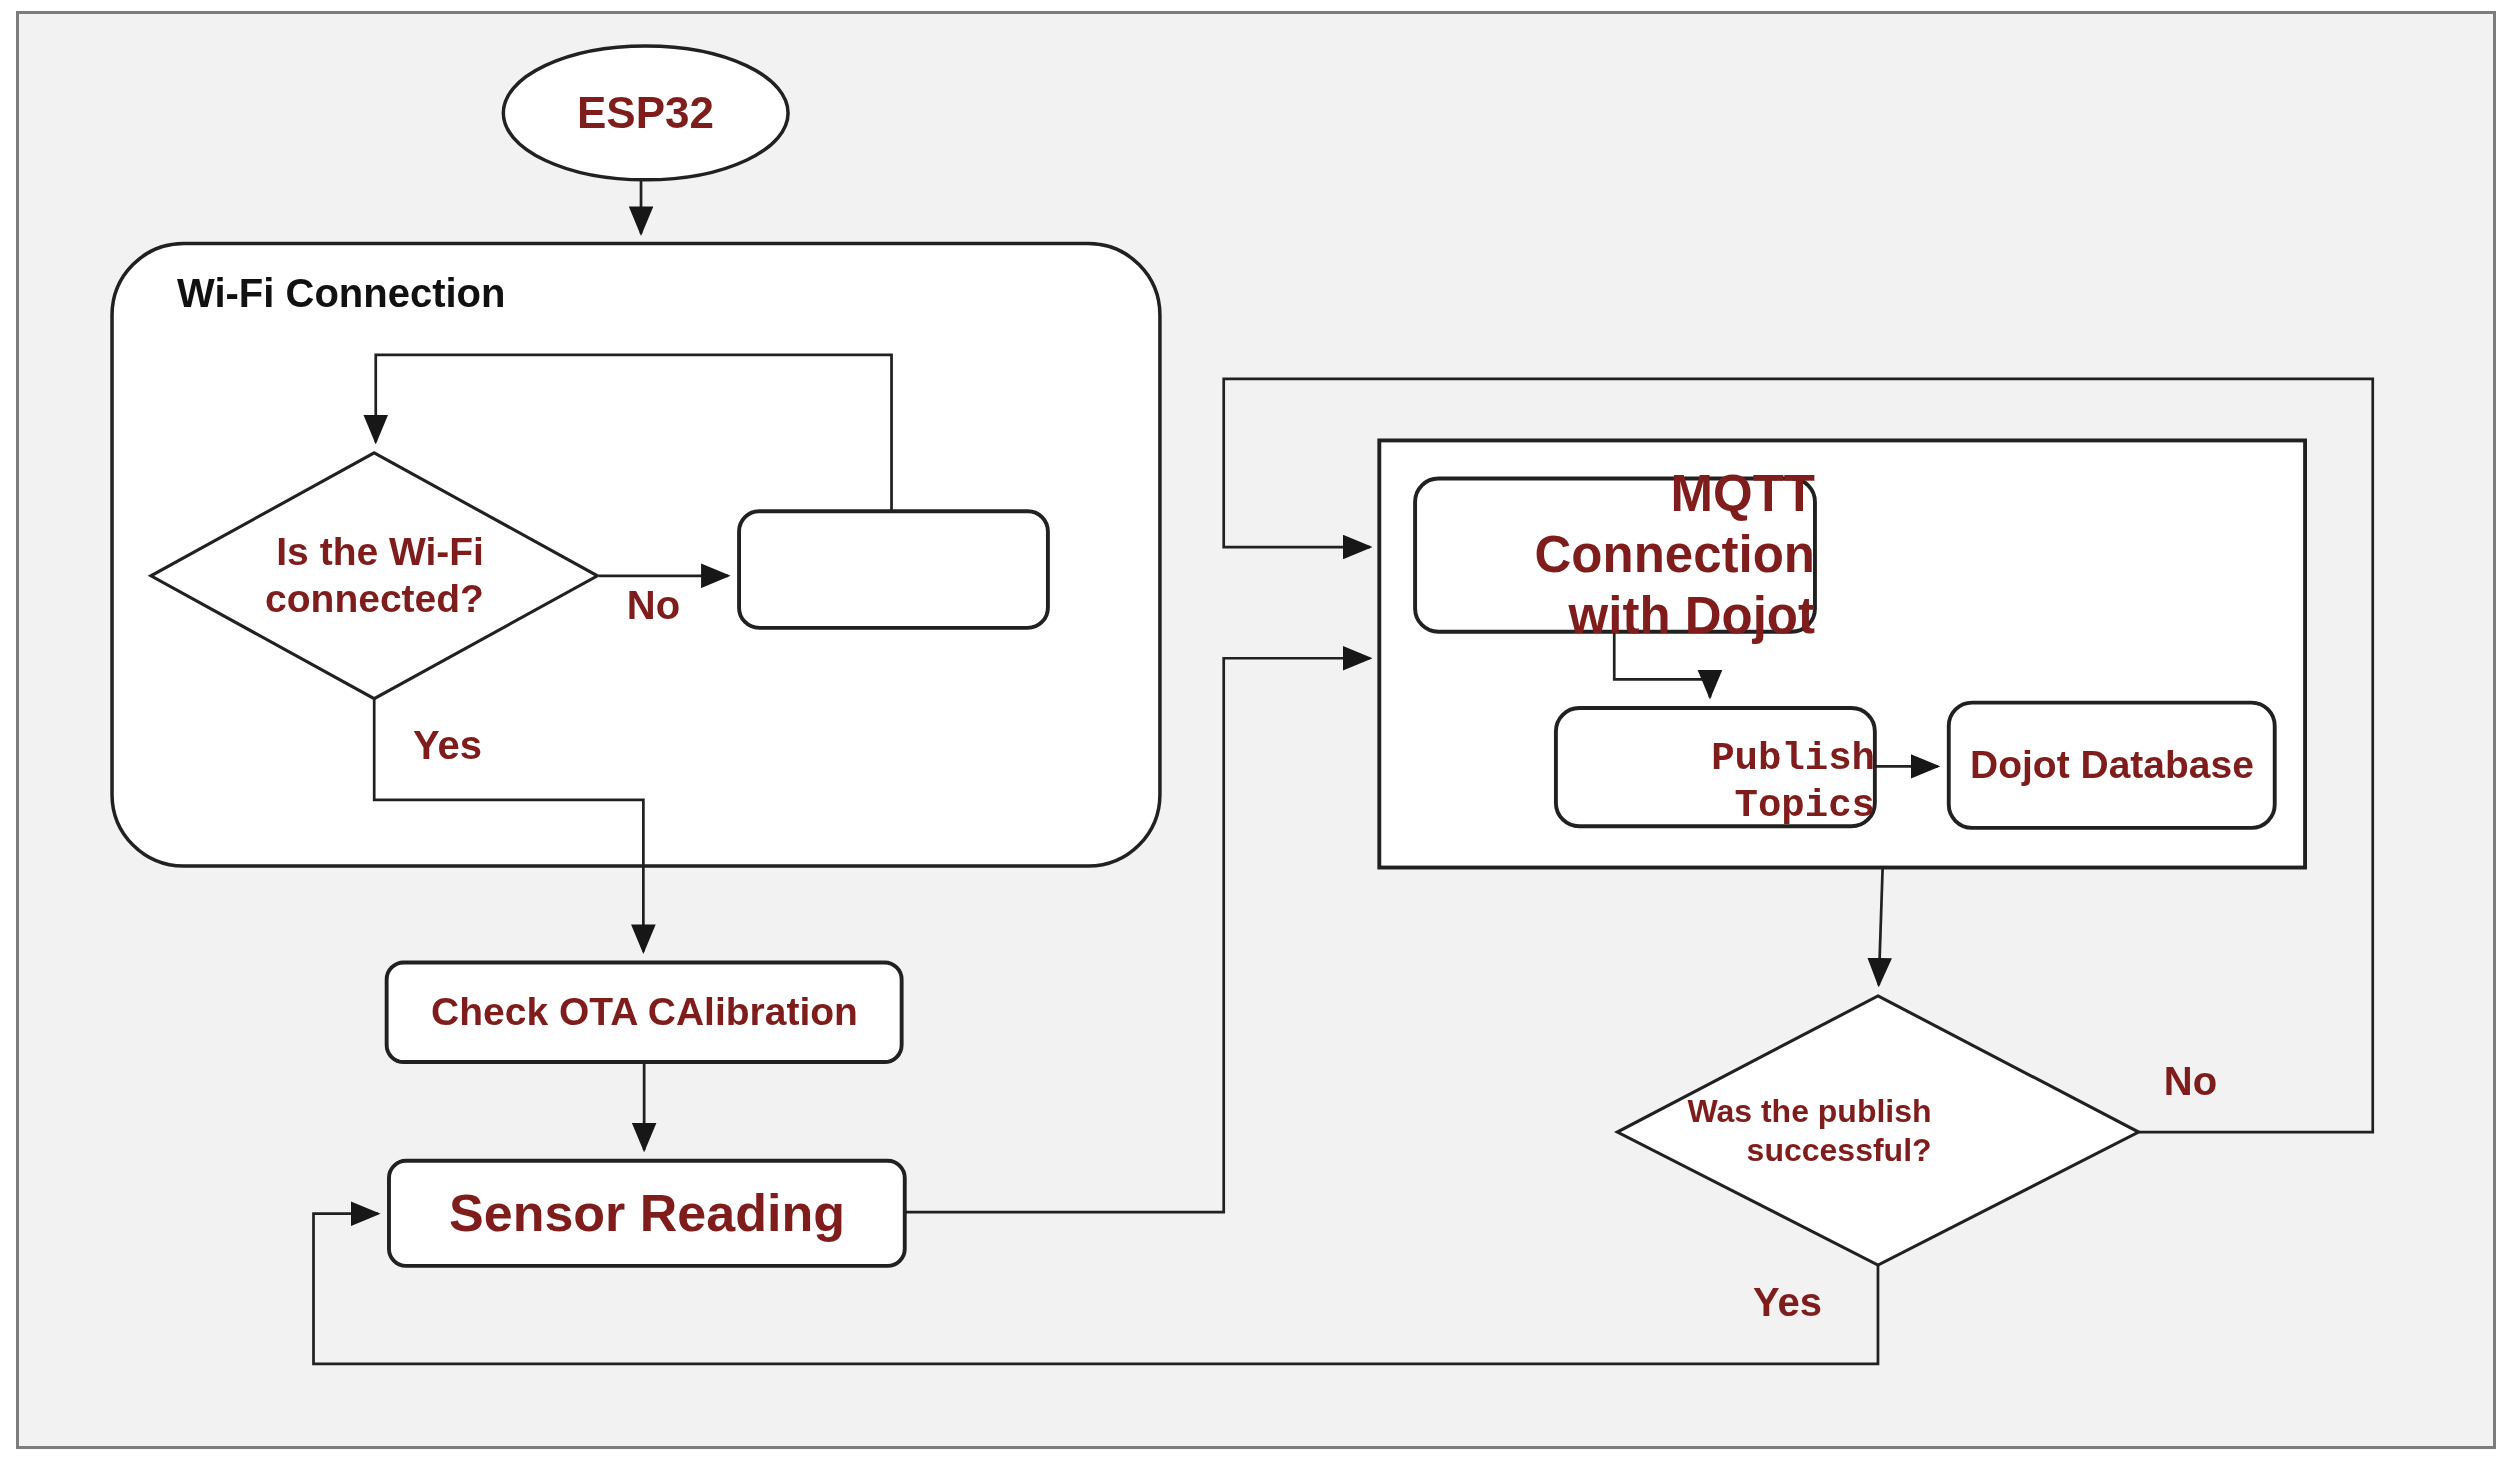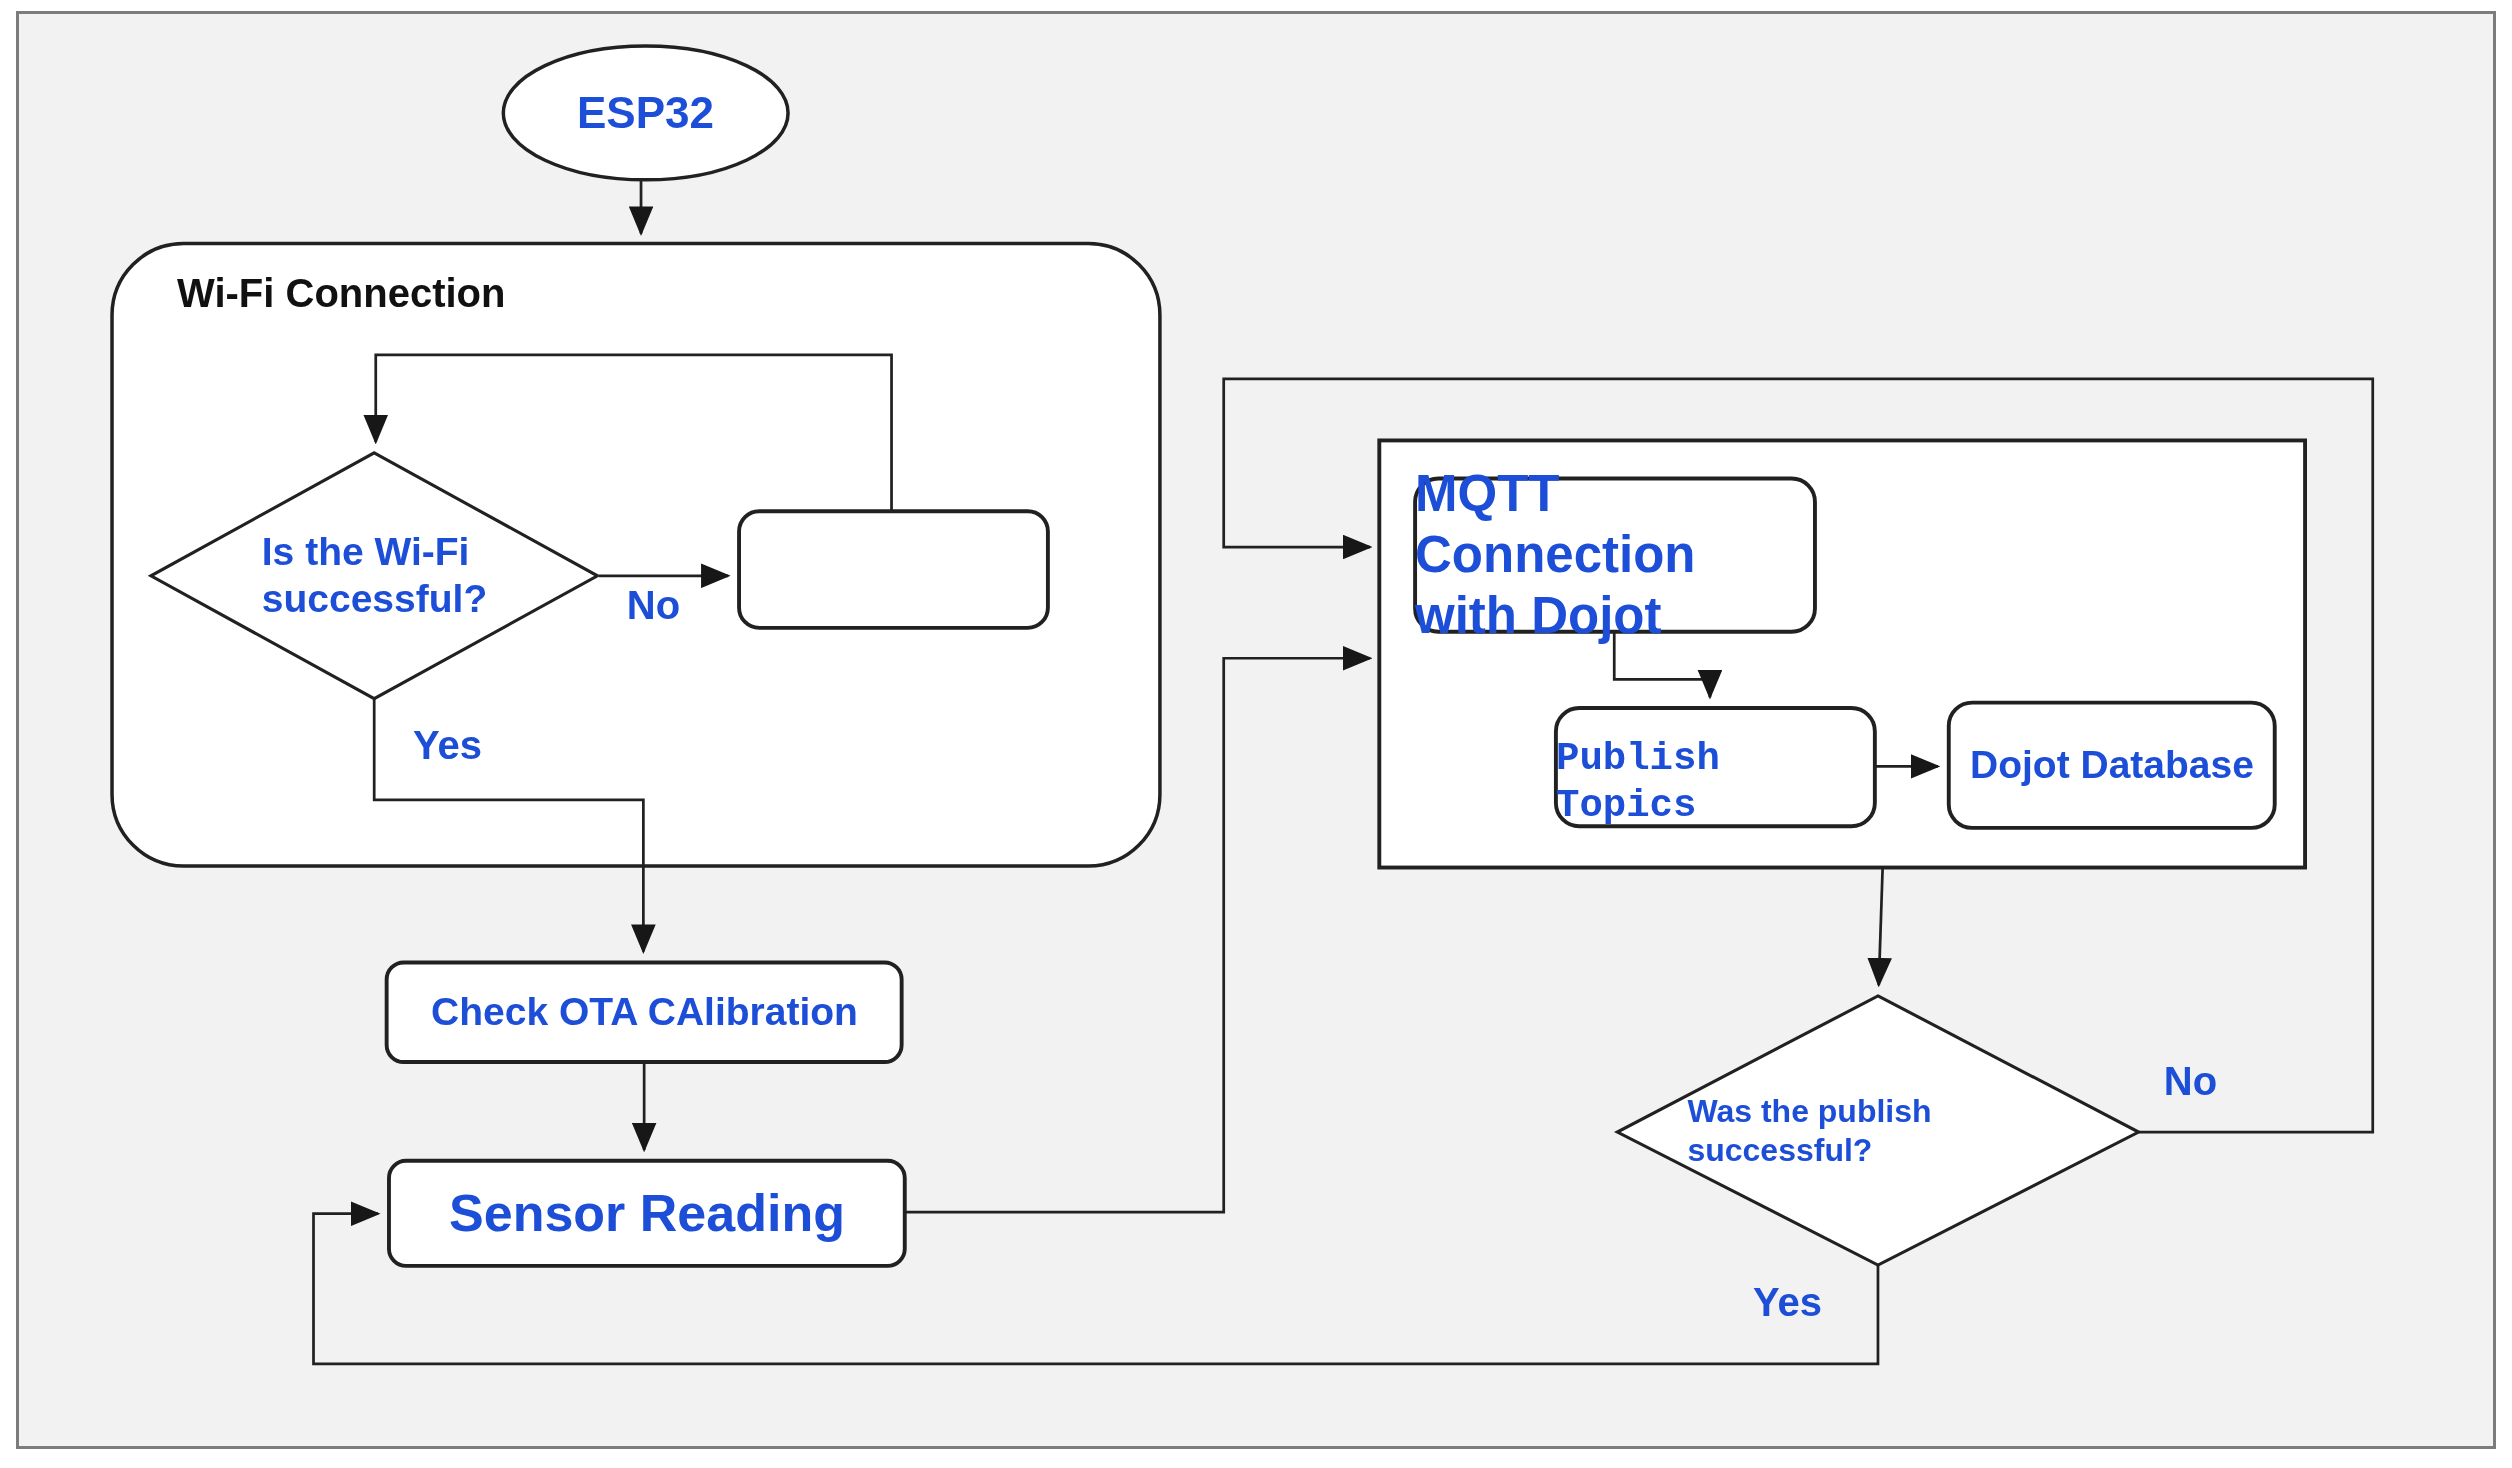--- a/index.html
+++ b/index.html
@@ -2,21 +2,21 @@
 <html style="font-size:12.4px"><head>
 <meta charset="utf-8">
 <style>
   html,body{margin:0;padding:0;background:#ffffff;}
   body{width:2512px;height:1469px;position:relative;font-family:"Liberation Sans",sans-serif;}
   #stage{position:absolute;left:0;top:0;width:2512px;height:1469px;}
   .frame{position:absolute;left:15.6px;top:11px;width:2480px;height:1438px;
          background:#f1f2f1;border:3.1px solid #7c7c7c;box-sizing:border-box;}
   svg.wires{position:absolute;left:0;top:0;width:2512px;height:1469px;}
   .lbl{position:absolute;display:flex;align-items:center;justify-content:center;
-       font-weight:700;color:#1d4ed8;text-align:left;white-space:pre-line;
+       font-weight:700;color:#7f1d1d;text-align:right;white-space:pre-line;
        line-height:1.2;letter-spacing:0px;z-index:5;}
   .corner-lbl{position:absolute;font-weight:700;color:#111;z-index:5;white-space:pre;margin-left:12px;}
 </style>
 </head>
 <body>
 
 <div id="stage">
   <div class="frame"></div>
 
   <svg class="wires" viewBox="0 0 3229 1888">
@@ -50,21 +50,21 @@
     <rect x="2000" y="910" width="410" height="152" rx="30" fill="#ffffff" stroke="#212121" stroke-width="5"></rect>
     <rect x="2505" y="903" width="419" height="161" rx="30" fill="#ffffff" stroke="#212121" stroke-width="5"></rect>
     <polygon points="2414,1280 2749,1455 2414,1626 2079,1455" fill="#ffffff" stroke="#212121" stroke-width="4"></polygon>
   </svg>
 
   <div class="lbl" style="left:503px;top:47px;width:285px;height:132px;font-size:44px;">ESP32</div>
 
   <div class="corner-lbl" style="left:165px;top:271px;font-size:40px;">Wi-Fi Connection</div>
 
   <div class="lbl" style="left:151px;top:453px;width:447px;height:246px;font-size:39px;">Is the Wi-Fi
-successful?</div>
+connected?</div>
 
 
   <div class="lbl" style="left:387px;top:962px;width:515px;height:100px;font-size:39px;">Check OTA CAlibration</div>
 
   <div class="lbl" style="left:389px;top:1161px;width:516px;height:105px;font-size:52px;">Sensor Reading</div>
 
   <div class="lbl" style="left:1415px;top:478px;width:400px;height:153px;font-size:51px;">MQTT Connection
 with Dojot</div>
 
   <div class="lbl" style="left:1556px;top:724px;width:319px;height:118px;font-size:39px;font-family:Liberation Mono, monospace;">Publish Topics</div>

